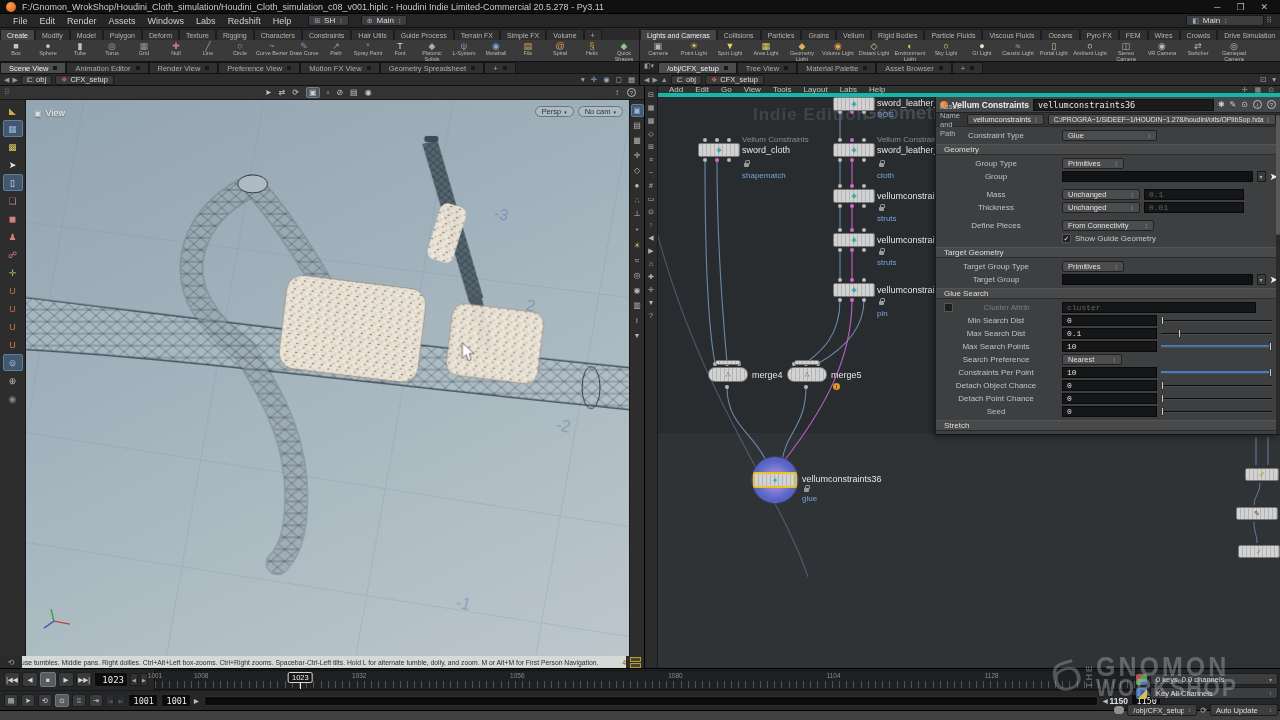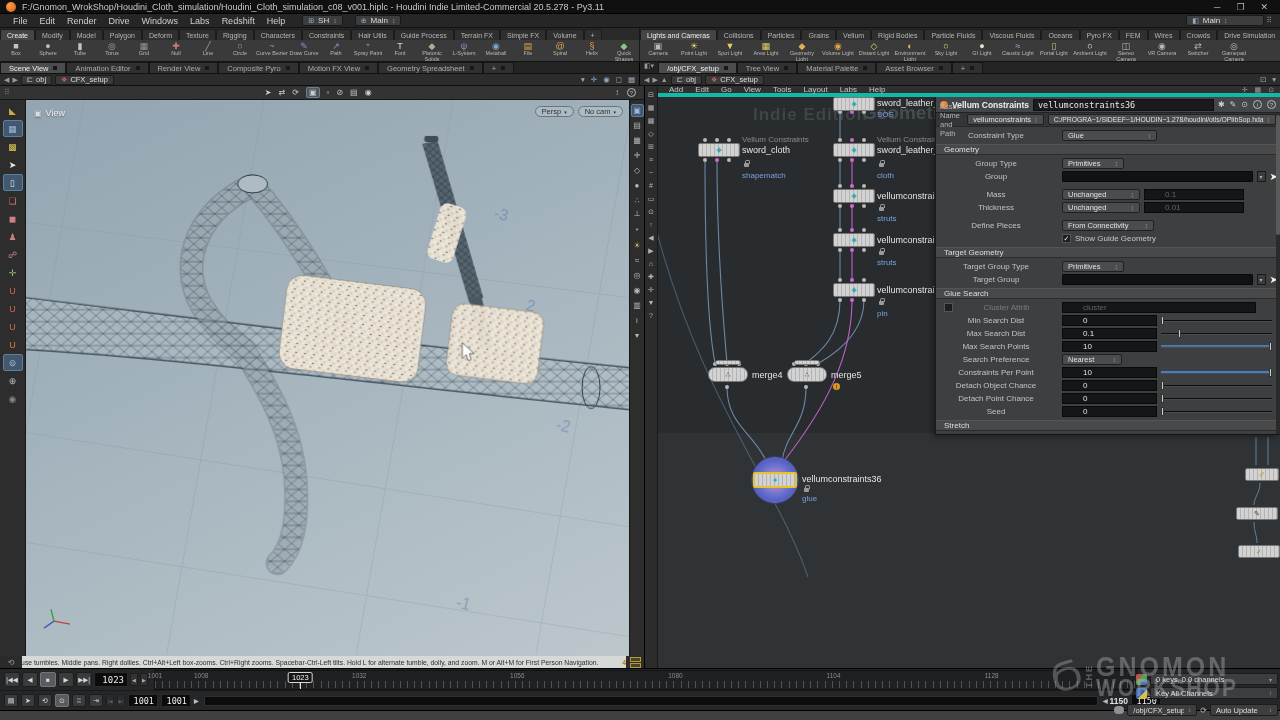--- a/index.html
+++ b/index.html
@@ -96,21 +96,21 @@
 .pptype{font-size:8.5px;font-weight:bold;color:#eee;white-space:nowrap}
 .ppname{flex:1;background:#191b1c;border:1px solid #101010;height:12px;font-family:"DejaVu Sans Mono",monospace;font-size:8.5px;color:#e8e8e8;display:flex;align-items:center;padding:0 4px;overflow:hidden}
 .ppicons{display:flex;gap:5px;font-size:8px;color:#ccc;align-items:center}
 .circg{width:9px;height:9px;border:1px solid #bbb;border-radius:50%;font-size:6px;display:flex;align-items:center;justify-content:center;color:#bbb}
 .assetrow{height:14px;background:#333537;display:flex;align-items:center;gap:4px;padding:0 4px;border-bottom:1px solid #26282a;font-size:7.5px;color:#b5b5b5;flex:none}
 .ddl{display:flex;align-items:center;gap:3px;background:#4a4c4e;border:1px solid #202020;border-radius:2px;height:11px;padding:0 5px;font-size:7.5px;color:#e0e0e0;white-space:nowrap}
 .ppbody{flex:1;overflow:hidden;padding-top:2px}
 .prow{display:flex;align-items:center;height:13px;gap:4px}
 .plabel{width:122px;text-align:center;font-size:8px;color:#c2c2c2;flex:none;padding-right:2px;white-space:nowrap;overflow:hidden}
 .plabel.dim{color:#7e7e7e}
-.pfield{background:#141617;border:1px solid #0a0a0a;height:11px;font-size:8px;color:#e2e2e2;display:flex;align-items:center;padding:0 20px;font-family:Liberation Sans, sans-serif}
+.pfield{background:#141617;border:1px solid #0a0a0a;height:11px;font-size:8px;color:#e2e2e2;display:flex;align-items:center;padding:0 4px;font-family:Liberation Mono, monospace}
 .pfield.ghost{color:#636363}
 .w95{width:95px}.w100{width:100px}
 .groupfield{flex:1;background:#101213;border:1px solid #0a0a0a;height:11px;border-radius:1px}
 .ddmini{width:9px;height:11px;background:#3a3c3e;border:1px solid #1a1a1a;font-size:6px;color:#aaa;display:flex;align-items:center;justify-content:center}
 .selarrow{font-size:10px;color:#f0f0f0;margin-right:2px}
 .psec{height:11px;background:#47494b;border-top:1px solid #555;border-bottom:1px solid #2c2c2c;display:flex;align-items:center;font-size:8px;color:#dedede;padding-left:8px;margin:2px 0}
 .slider{flex:1;position:relative;height:11px;margin-right:8px}
 .slider .track{position:absolute;left:0;right:0;top:5px;height:1px;background:#0d0d0d;box-shadow:0 1px 0 rgba(255,255,255,.07)}
 .slider .track.blue{height:2px;background:#4080c8;top:4px}
 .slider .hnd{position:absolute;top:1px;width:3px;height:9px;background:#cfcfcf;border:1px solid #333}
@@ -174,21 +174,21 @@
 </div>
 
 <div class="menubar">
 
     <span class="m">File</span>
 
     <span class="m">Edit</span>
 
     <span class="m">Render</span>
 
-    <span class="m">Drive</span>
+    <span class="m">Assets</span>
 
     <span class="m">Windows</span>
 
     <span class="m">Labs</span>
 
     <span class="m">Redshift</span>
 
     <span class="m">Help</span>
 
   <span class="selbox">
@@ -483,21 +483,21 @@
         <span>Animation Editor</span>
           <span class="sq"></span>
       </span>
 
       <span class="ptab">
         <span>Render View</span>
           <span class="sq"></span>
       </span>
 
       <span class="ptab">
-        <span>Composite Pyro</span>
+        <span>Preference View</span>
           <span class="sq"></span>
       </span>
 
       <span class="ptab">
         <span>Motion FX View</span>
           <span class="sq"></span>
       </span>
 
       <span class="ptab">
         <span>Geometry Spreadsheet</span>

